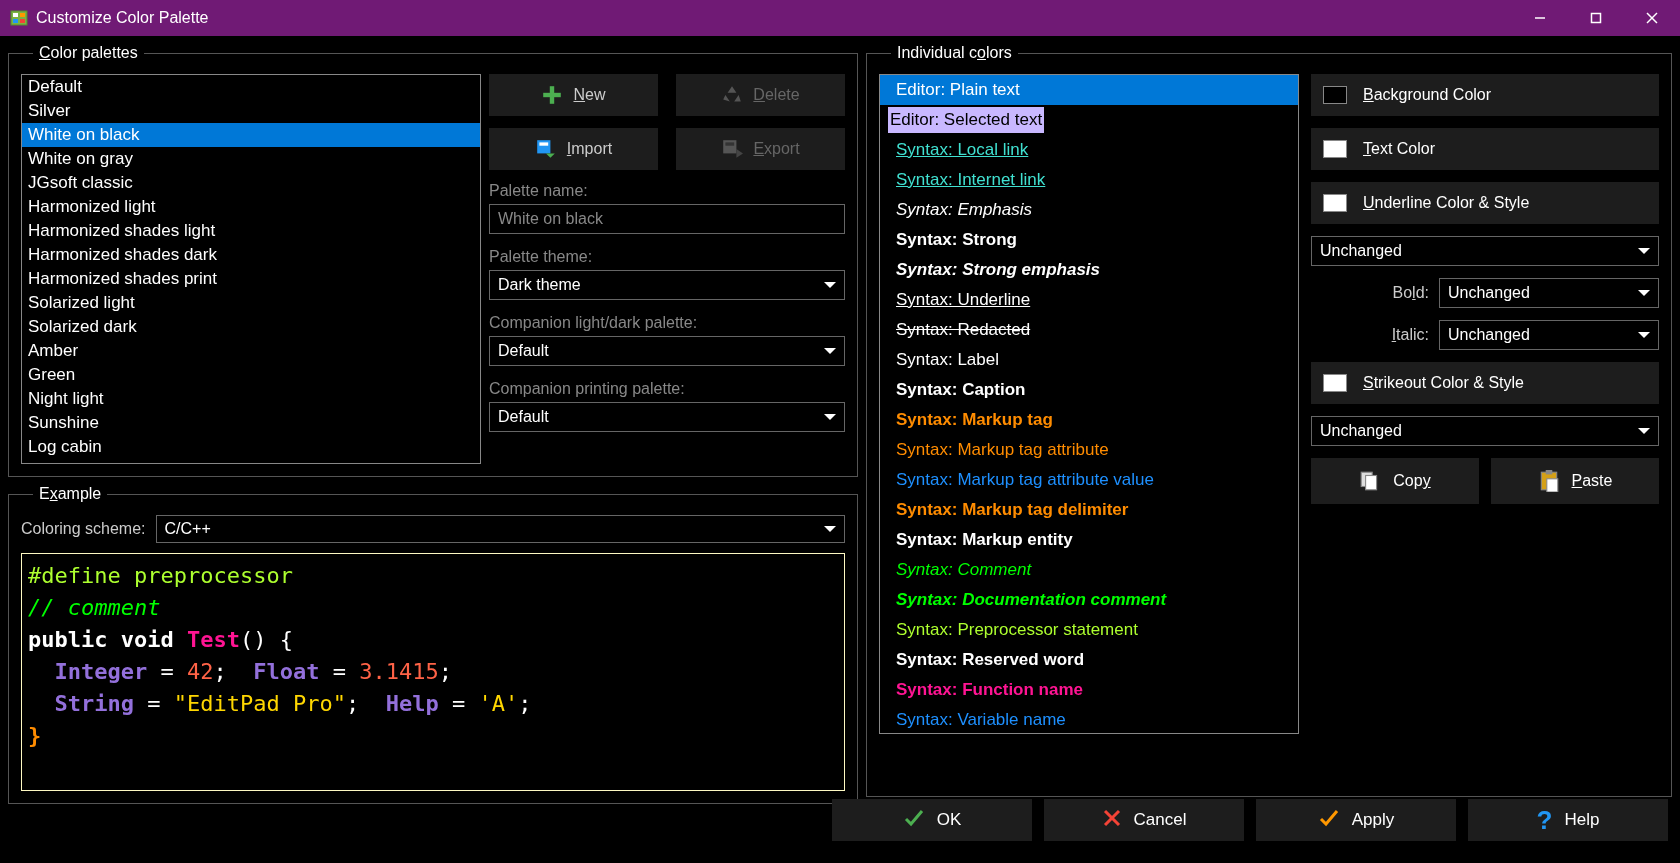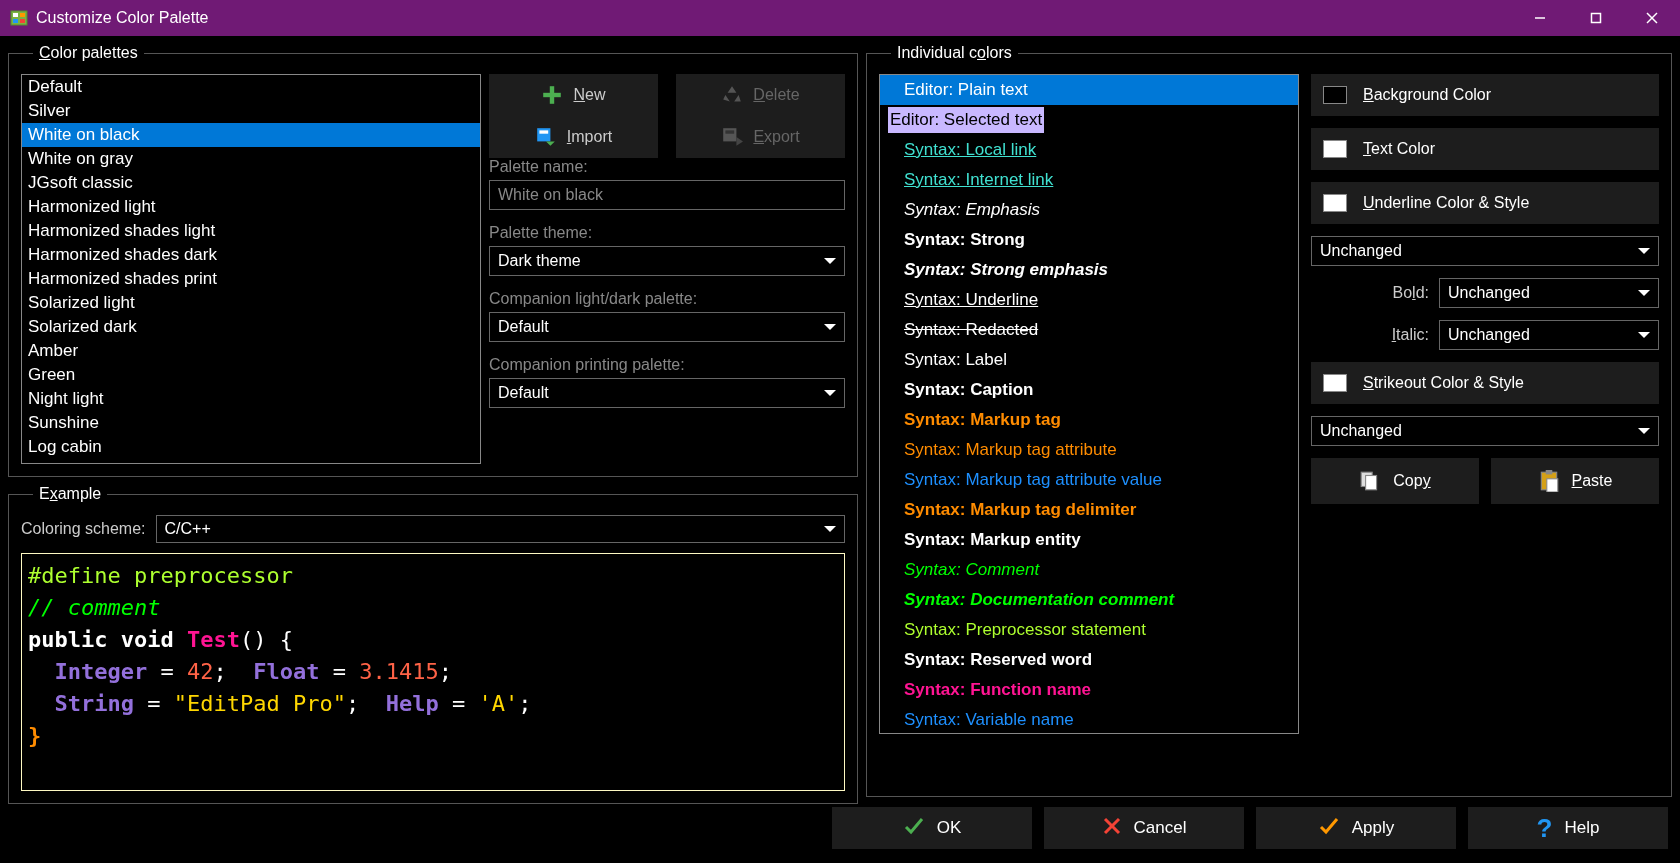--- a/index.html
+++ b/index.html
@@ -22,21 +22,21 @@
 .palettes-content { display: flex; gap: 8px; }
 .palette-list { width: 460px; height: 390px; border: 1px solid #888; background: #000; overflow-y: scroll; position: relative; }
 .palette-list::-webkit-scrollbar { width: 20px; }
 .palette-list::-webkit-scrollbar-track { background: #000; }
 .palette-list::-webkit-scrollbar-thumb { background: #555; }
 .palette-list::-webkit-scrollbar-button { background: #333; height: 20px; border: 1px solid #555; }
 .palette-list-item { padding: 1px 6px; cursor: pointer; font-size: 17px; line-height: 22px; }
 .palette-list-item.selected { background: #0078d7; color: #fff; }
 
 .palette-controls { flex: 1; display: flex; flex-direction: column; }
-.btn-row { display: flex; gap: 18px; }
+.btn-row { display: flex; gap: 18px; margin-bottom: 12px; }
 .btn { flex: 1; background: #1d1d1d; border: none; color: #ccc; padding: 10px; display: flex; align-items: center; justify-content: center; gap: 10px; cursor: pointer; font-size: 16px; }
 .btn span.u { text-decoration: underline; }
 .btn.disabled { color: #666; cursor: default; }
 .btn-icon { width: 22px; height: 22px; display: flex; align-items: center; justify-content: center; }
 
 .form-label { color: #888; margin-bottom: 4px; font-size: 16px; }
 .text-input { width: 100%; background: #000; border: 1px solid #666; color: #888; padding: 5px 8px; font-size: 16px; margin-bottom: 14px; }
 .select { width: 100%; background: #000; border: 1px solid #666; color: #fff; padding: 5px 8px; font-size: 16px; margin-bottom: 14px; position: relative; display: flex; justify-content: space-between; align-items: center; cursor: pointer; }
 .select::after { content: ""; width: 0; height: 0; border-left: 6px solid transparent; border-right: 6px solid transparent; border-top: 6px solid #fff; }
 
@@ -50,37 +50,37 @@
 .code-preview::-webkit-scrollbar-track { background: #000; }
 .code-preview::-webkit-scrollbar-thumb { background: #555; }
 .code-preview::-webkit-scrollbar-button { background: #333; height: 20px; border: 1px solid #555; }
 
 .individual-colors { flex: 1; display: flex; gap: 12px; }
 .color-list { width: 420px; height: 660px; border: 1px solid #888; background: #000; overflow-y: scroll; }
 .color-list::-webkit-scrollbar { width: 20px; }
 .color-list::-webkit-scrollbar-track { background: #000; }
 .color-list::-webkit-scrollbar-thumb { background: #555; }
 .color-list::-webkit-scrollbar-button { background: #333; height: 20px; border: 1px solid #555; }
-.color-item { padding: 2px 24px; font-size: 17px; line-height: 26px; cursor: pointer; }
+.color-item { padding: 2px 16px; font-size: 17px; line-height: 26px; cursor: pointer; }
 
 .color-controls { flex: 1; display: flex; flex-direction: column; gap: 12px; }
 .color-btn { background: #1d1d1d; border: none; color: #fff; padding: 12px; display: flex; align-items: center; gap: 16px; cursor: pointer; font-size: 16px; width: 100%; }
 .color-swatch { width: 24px; height: 18px; border: 1px solid #888; }
 .color-swatch.black { background: #000; }
 .color-swatch.white { background: #fff; }
 
 .bold-italic-row { display: flex; align-items: center; gap: 10px; justify-content: flex-end; }
 .bi-label { color: #ccc; font-size: 16px; }
 .bi-select { width: 220px; background: #000; border: 1px solid #666; color: #fff; padding: 5px 8px; font-size: 16px; display: flex; justify-content: space-between; align-items: center; cursor: pointer; }
 .bi-select::after { content: ""; width: 0; height: 0; border-left: 6px solid transparent; border-right: 6px solid transparent; border-top: 6px solid #fff; }
 
 .cp-row { display: flex; gap: 12px; }
 .cp-btn { flex: 1; background: #1d1d1d; border: none; color: #fff; padding: 12px; display: flex; align-items: center; justify-content: center; gap: 12px; cursor: pointer; font-size: 16px; }
 
-.bottom-bar { position: absolute; bottom: 0; left: 0; right: 0; height: 58px; display: flex; justify-content: flex-end; align-items: center; gap: 12px; padding: 0 12px 12px 6px; }
+.bottom-bar { position: absolute; bottom: 8px; left: 0; right: 0; height: 58px; display: flex; justify-content: flex-end; align-items: center; gap: 12px; padding: 0 12px 12px 6px; }
 .bottom-btn { width: 200px; height: 42px; background: #1d1d1d; border: none; color: #fff; display: flex; align-items: center; justify-content: center; gap: 12px; cursor: pointer; font-size: 17px; }
 
 .u { text-decoration: underline; }
 </style>
 </head>
 <body>
 
 <div class="titlebar">
   <div class="titlebar-icon">
     <svg viewBox="0 0 18 18">

